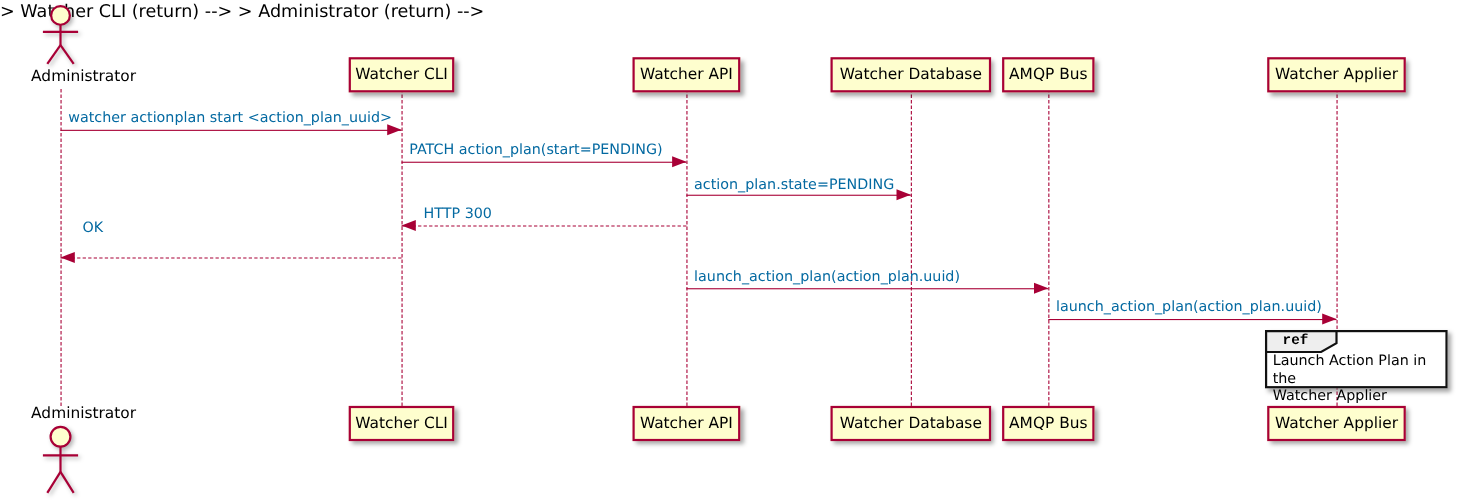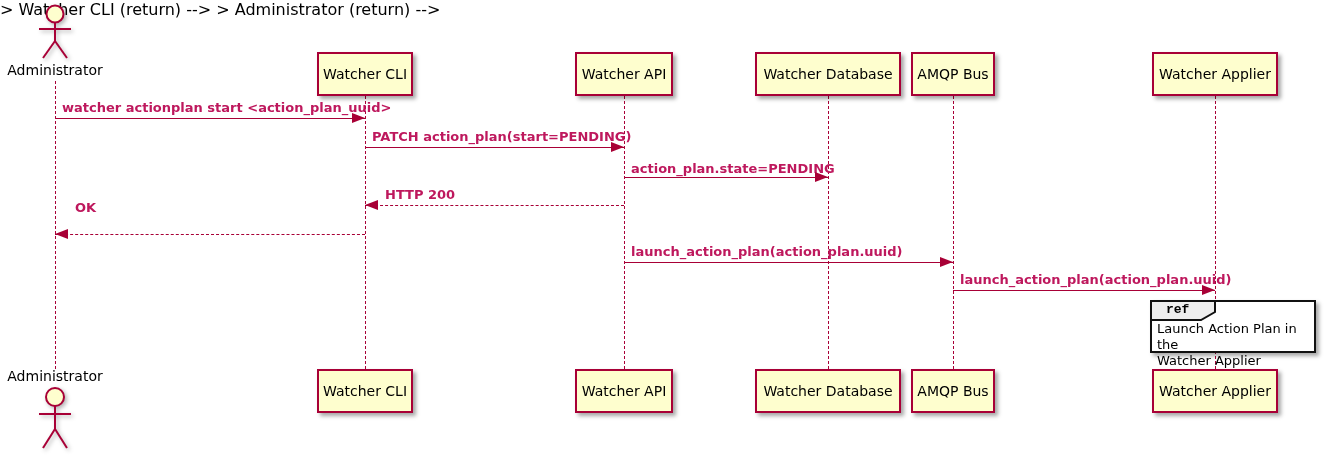--- a/index.html
+++ b/index.html
@@ -2,37 +2,37 @@
 <html><head>
 <meta charset="utf-8">
 <style>
   html,body{margin:0;padding:0;background:#ffffff;}
   #diagram{
     position:relative;width:1330px;height:456px;background:#ffffff;
     font-family:"DejaVu Sans","Liberation Sans",sans-serif;color:#000;
     overflow:hidden;
   }
   .pbox{
-    position:absolute;height:44px;background:#FEFECE;border:2px solid #A80036;
+    position:absolute;height:32px;background:#FEFECE;border:2px solid #A80036;
     box-shadow:3px 3px 4px rgba(0,0,0,.35);
     display:flex;align-items:center;justify-content:center;
     font-size:14px;color:#000;z-index:3;box-sizing:border-box;
   }
   .lifeline{
     position:absolute;top:81px;height:288px;width:0;
     border-left:1px dashed #A80036;z-index:1;
   }
   .actor-label{
-    position:absolute;width:110px;text-align:center;font-size:14px;color:#000;z-index:3;
+    position:absolute;width:110px;text-align:center;font-size:14px;color:#000;z-index:3;margin-left:21px;
   }
   .actor-svg{position:absolute;z-index:3;filter:drop-shadow(2px 2px 2px rgba(0,0,0,.3));}
   .msg{position:absolute;left:0;top:0;z-index:2;}
   .msg-line{position:absolute;height:0;border-top:1px solid #A80036;}
   .msg-line.dashed{border-top:1px dashed #A80036;}
-  .msg-label{position:absolute;font-size:13px;color:#be185d;white-space:nowrap;font-weight:bold;}
+  .msg-label{position:absolute;font-size:13px;color:#0369a1;white-space:nowrap;}
   .arrow-r{position:absolute;width:0;height:0;
     border-top:5px solid transparent;border-bottom:5px solid transparent;
     border-left:13px solid #A80036;}
   .arrow-l{position:absolute;width:0;height:0;
     border-top:5px solid transparent;border-bottom:5px solid transparent;
     border-right:13px solid #A80036;}
   .ref-box{
     position:absolute;left:1150px;top:300px;width:166px;height:53px;
     background:#ffffff;border:2px solid #111111;
     box-shadow:3px 3px 4px rgba(0,0,0,.35);z-index:4;box-sizing:border-box;
@@ -129,21 +129,21 @@
 
   
   <div class="msg">
     <span class="msg-label" style="left:631px;top:161px;">action_plan.state=PENDING</span>
     <div class="msg-line" style="left:624px;top:177px;width:204px;"></div>
     <div class="arrow-r" style="left:815px;top:172px;"></div>
   </div>
 
   &gt; Watcher CLI (return) --&gt;
   <div class="msg">
-    <span class="msg-label" style="left:385px;top:187px;">HTTP 200</span>
+    <span class="msg-label" style="left:385px;top:187px;">HTTP 300</span>
     <div class="msg-line dashed" style="left:365px;top:205px;width:259px;"></div>
     <div class="arrow-l" style="left:365px;top:200px;"></div>
   </div>
 
   &gt; Administrator (return) --&gt;
   <div class="msg">
     <span class="msg-label" style="left:75px;top:200px;">OK</span>
     <div class="msg-line dashed" style="left:55px;top:234px;width:310px;"></div>
     <div class="arrow-l" style="left:55px;top:229px;"></div>
   </div>

